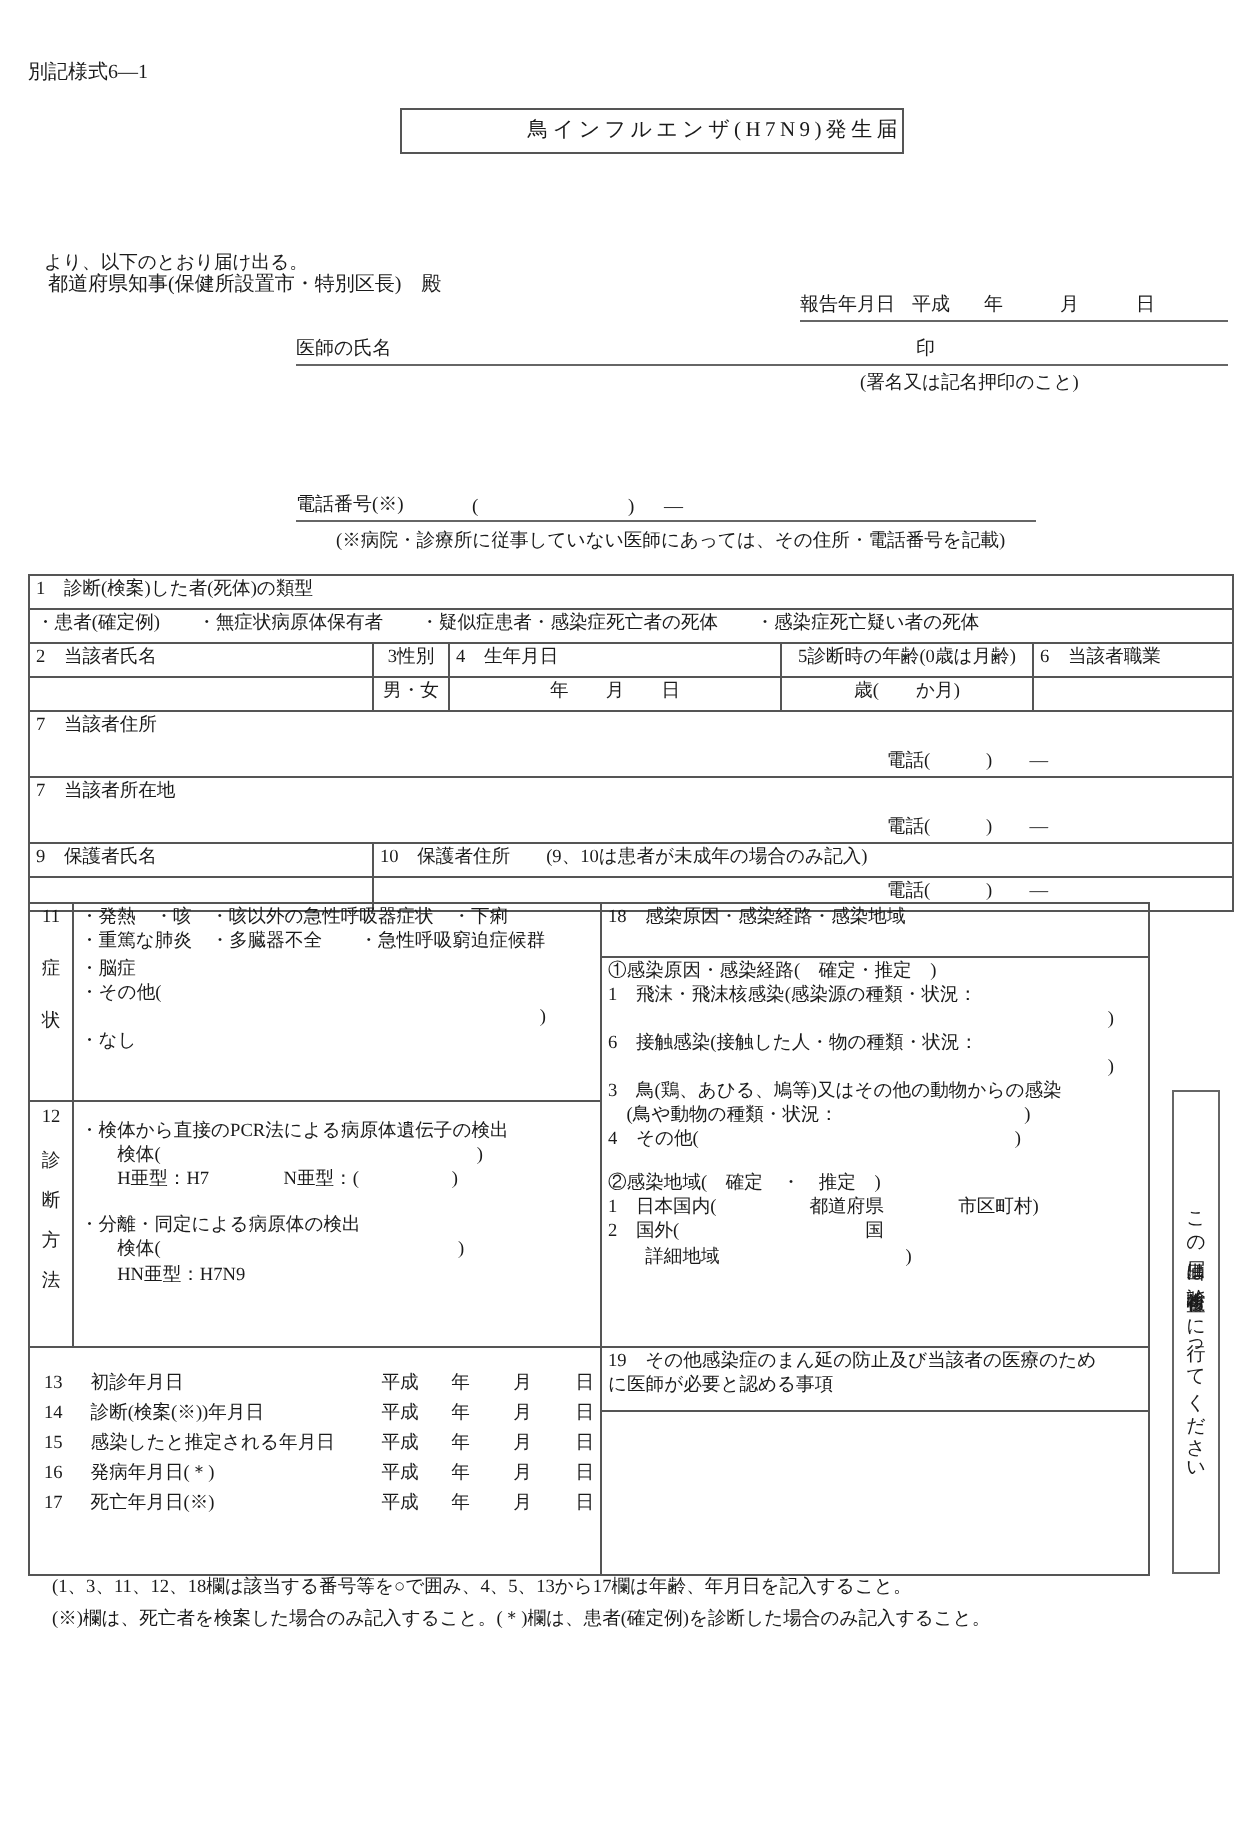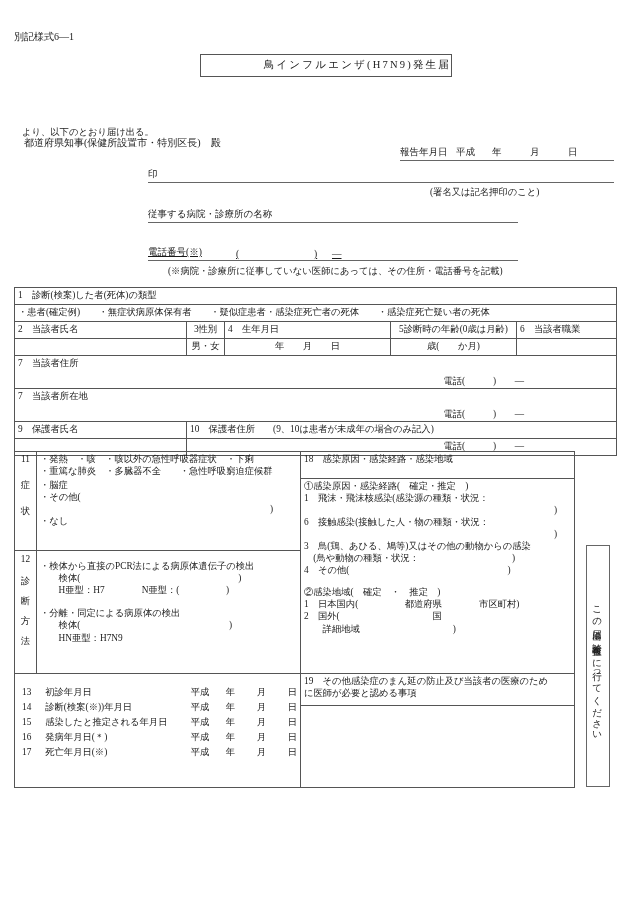--- a/index.html
+++ b/index.html
@@ -88,21 +88,21 @@
     left: 148px; top: 226px; width: 370px;
     border-bottom: 1px solid #666;
     padding-bottom: 1px;
     font-size: 9.5px;
   }
   #tel-line {
     left: 148px; top: 246px; width: 370px;
     border-bottom: 1px solid #666;
     padding-bottom: 1px;
     font-size: 9.5px;
-    display: flex; align-items: flex-end; text-decoration: underline;
+    display: flex; align-items: flex-end;
   }
   #tel-line .c1 { width: 88px; }
   #tel-line .c2 { width: 16px; }
   #tel-line .c3 { width: 62px; }
   #tel-line .c4 { width: 18px; }
   #tel-line .c5 { width: 40px; }
 
   #tel-note {
     left: 168px; top: 265px;
     font-size: 9.3px;
@@ -178,25 +178,25 @@
 
   <div class="abs" id="report-date">
     <span class="seg s1">報告年月日</span>
     <span class="seg s2">平成</span>
     <span class="seg s3">年</span>
     <span class="seg s4">月</span>
     <span class="seg">日</span>
   </div>
 
   <div class="abs" id="doctor-name">
+    <span class="nm">医師の氏名</span>
     <span class="seal">印</span>
   </div>
   <div class="abs t" id="sign-note">(署名又は記名押印のこと)</div>
 
-  <div class="abs" id="hosp-name">従事する病院・診療所の名称</div>
 
   <div class="abs" id="tel-line">
     <span class="c1">電話番号(※)</span>
     <span class="c2">(</span>
     <span class="c3"></span>
     <span class="c4">)</span>
     <span class="c5">—</span>
   </div>
   <div class="abs t" id="tel-note">(※病院・診療所に従事していない医師にあっては、その住所・電話番号を記載)</div>
 
@@ -375,15 +375,17 @@
       </tr>
       <tr>
         <td style="height:72px;">&nbsp;</td>
       </tr>
     </tbody>
   </table>
 
   <div class="abs" id="side-note">この届出は診断後直ちに行ってください</div>
 
   <div class="abs" id="footnotes">
+    <div class="fn-indent">(1、3、11、12、18欄は該当する番号等を○で囲み、4、5、13から17欄は年齢、年月日を記入すること。</div>
+    <div class="fn-indent">(※)欄は、死亡者を検案した場合のみ記入すること。(＊)欄は、患者(確定例)を診断した場合のみ記入すること。</div>
   </div>
 
 </div>
 
 </body></html>

